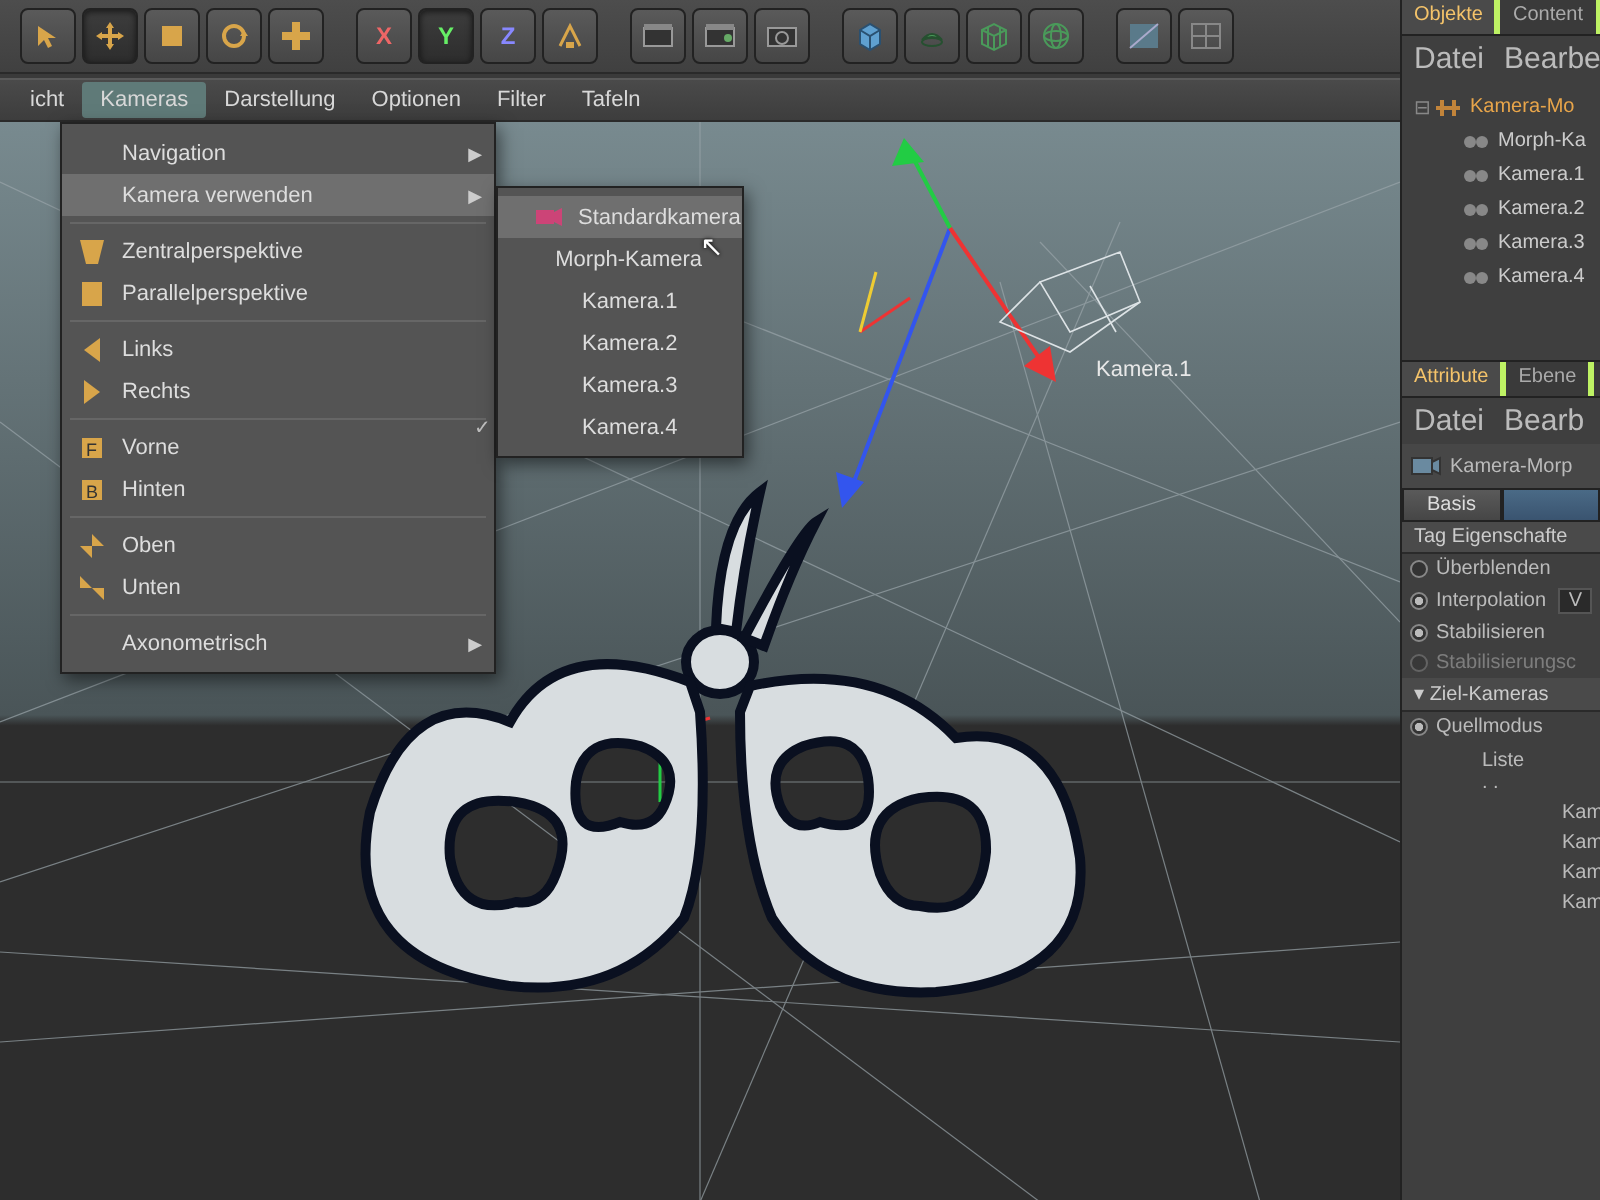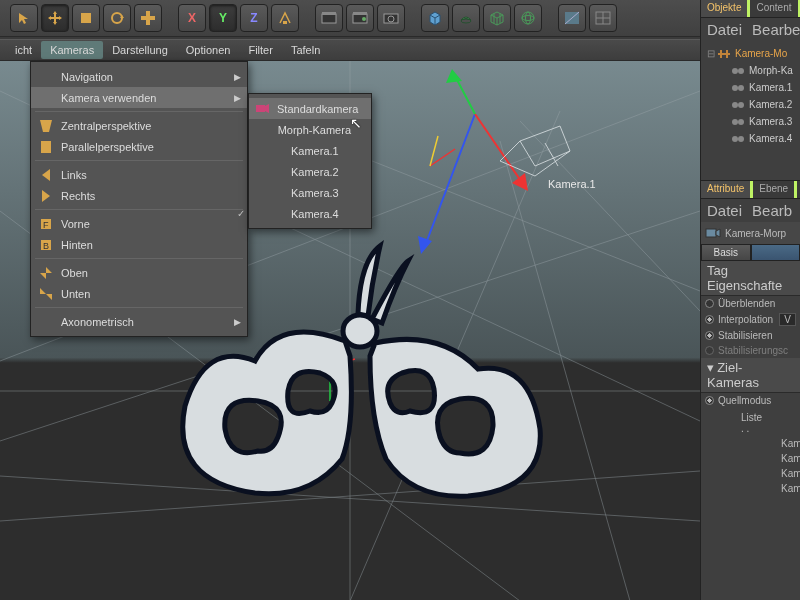--- a/index.html
+++ b/index.html
@@ -38,21 +38,21 @@
 #rightcol { position:absolute; top:0; right:0; width:100px; bottom:0; background:#3f3f3f; border-left:1px solid #222;}
 .rtabrow { display:flex; height:18px; background:#3a3a3a; border-bottom:1px solid #222;}
 .rtab { padding:2px 6px; color:#aaa; font-size:10px; border-right:3px solid #bef264; cursor:pointer;}
 .rtab.active{ background:#4a4a4a; color:#f4c36a;}
 .rsubbar { display:flex; padding:3px 6px; gap:10px; color:#bbb; font-size:15px;}
 .tree { padding:4px 2px;}
 .trow { display:flex; align-items:center; height:17px; padding-left:6px; color:#ccc; font-size:10px; cursor:pointer;}
 .trow .ticon{width:14px;height:12px;margin-right:4px;}
 .trow.orange{color:#e8a54a;}
 #attribpanel{position:absolute;top:180px;left:0;right:0;bottom:0;border-top:1px solid #222;}
-.sectionhead{background:#4a4a4a;padding:2px 6px;color:#ccc;font-size:13px;border-bottom:1px solid #2a2a2a;}
+.sectionhead{background:#4a4a4a;padding:2px 6px;color:#ccc;font-size:10px;border-bottom:1px solid #2a2a2a;}
 .proprow{display:flex;align-items:center;padding:2px 4px;color:#bbb;font-size:10px;gap:4px;}
 .radio{width:9px;height:9px;border-radius:50%;border:1px solid #888;background:#333;display:inline-block;}
 .radio.on{background:radial-gradient(#bbb 0 40%,#333 45% 100%);}
 .btnbar{display:flex;}
 .btn{flex:1;text-align:center;padding:2px 0;background:linear-gradient(#5a5a5a,#464646);border:1px solid #222;font-size:10px;color:#ddd;cursor:pointer;}
 .btn.blue{background:linear-gradient(#4a6a86,#3a5470);}
 .listlbl{padding:4px 40px 2px 40px;color:#bbb;font-size:10px;}
 .listitem{padding:2px 4px 2px 80px;color:#bbb;font-size:10px;}
 
 #cursor{position:absolute;top:115px;left:350px;pointer-events:none;font-size:14px;color:#fff;text-shadow:0 0 2px #000;}
@@ -426,21 +426,21 @@
     </div>
     <div class="menusep"></div>
     <div class="menurow">
       <span class="menuicon"></span>
       <span>Axonometrisch</span>
       <span class="submenu-arrow">▶</span>
     </div>
   </div>
 
 <div class="menu" id="submenu" style="top:93px;left:248px;width:124px;">
-    <div class="menurow highlight" style="padding-left: 6px;">
+    <div class="menurow highlight" style="padding-left: 18px;">
       <span class="menuicon">
         <svg width="16" height="16">
           <rect x="1" y="4" width="9" height="7" fill="#c47"></rect>
           <path d="M10 5 L14 3 L14 12 L10 10 Z" fill="#c47"></path>
         </svg>
       </span>
       <span>Standardkamera</span>
     </div>
     <div class="menurow" style="padding-left: 18px;">
       <span class="menuicon"></span>

